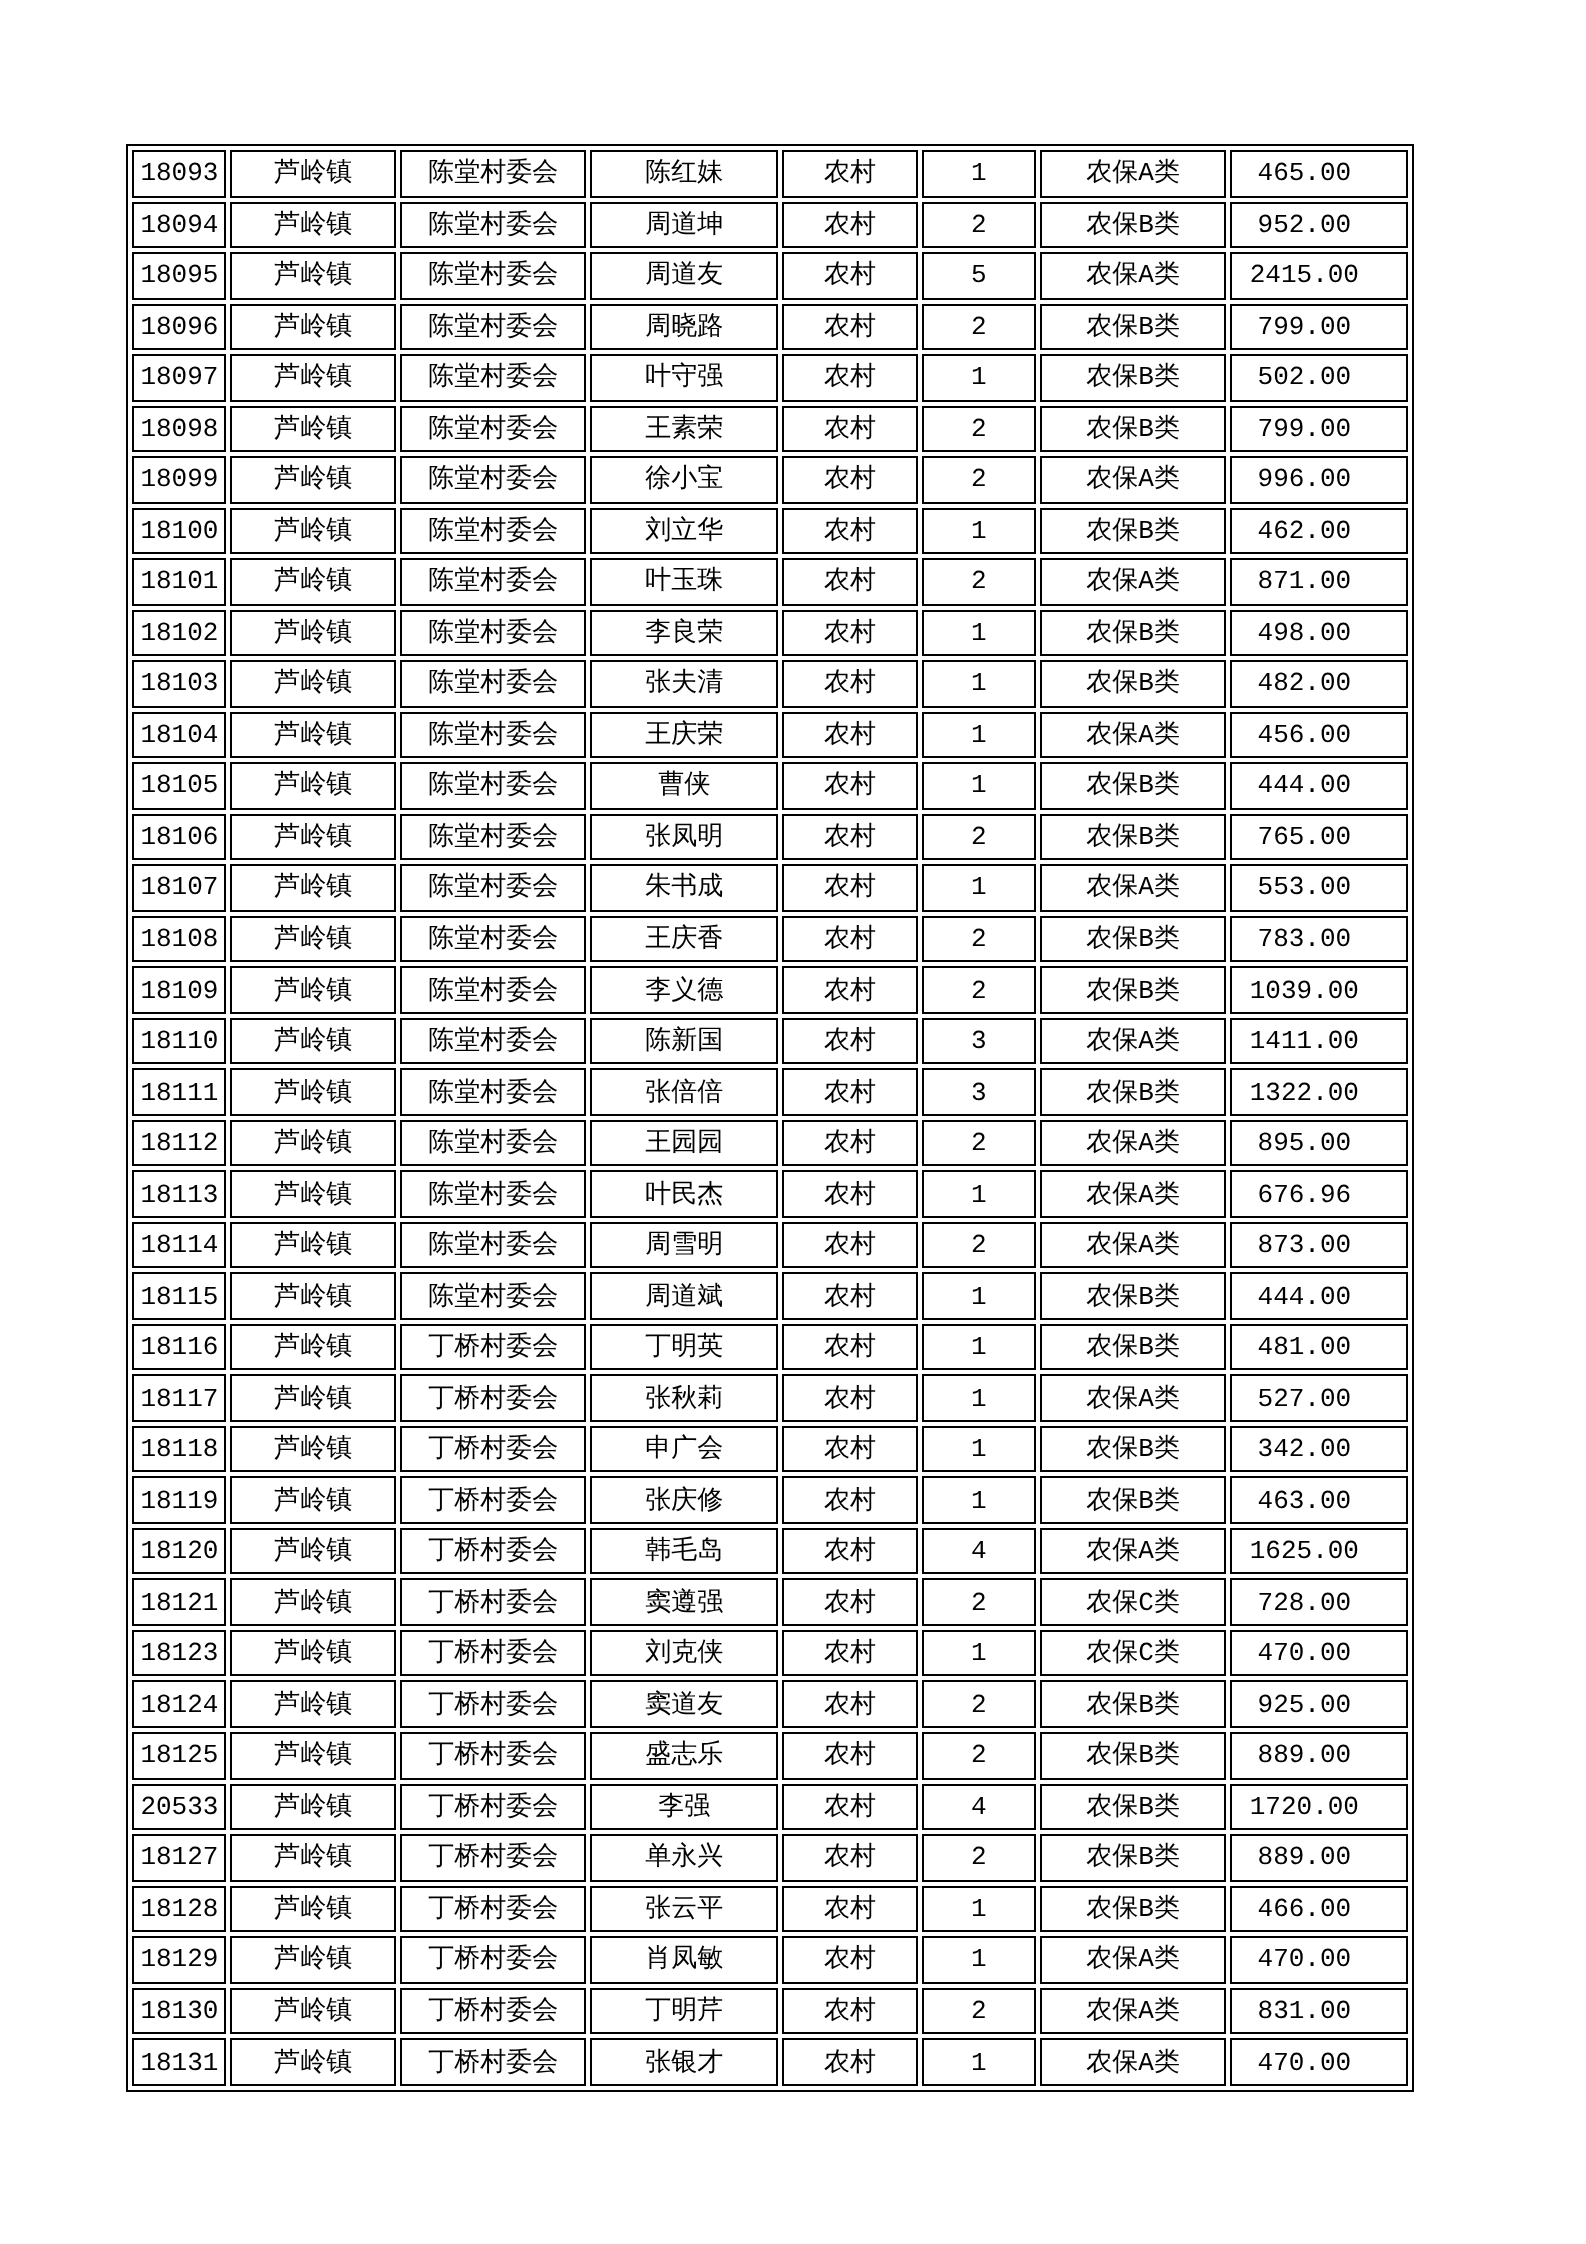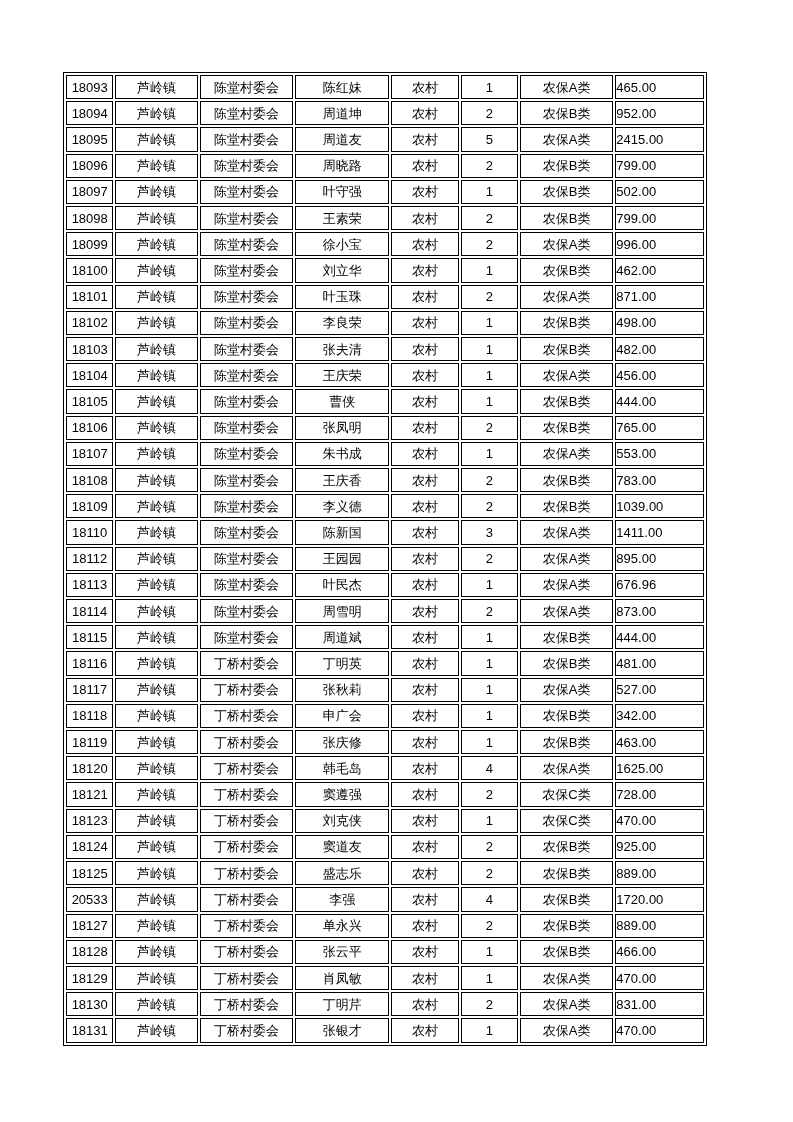--- a/index.html
+++ b/index.html
@@ -6,21 +6,21 @@
     margin: 0;
     padding: 0;
     background: #ffffff;
   }
   .page {
     position: relative;
     width: 793px;
     height: 1122px;
     background: #ffffff;
     overflow: hidden;
-    font-family: Liberation Sans, sans-serif;
+    font-family: Liberation Mono, monospace;
   }
   table.roster {
     position: absolute;
     left: 63px;
     top: 72px;
     width: 644px;
     height: 974px;
     table-layout: fixed;
     border-collapse: separate;
     border-spacing: 2px;
@@ -31,21 +31,21 @@
     font-size: 13px;
     color: #000000;
     text-align: center;
     vertical-align: middle;
     padding: 0;
     white-space: nowrap;
     overflow: hidden;
     line-height: 1;
   }
   table.roster td.amount {
-    text-align: left;
+    text-align: center;
     padding-right: 15px;
   }
 </style>
 </head>
 <body>
 
 <div class="page">
   <table class="roster">
     <colgroup>
       <col style="width:7.6%">
@@ -232,20 +232,30 @@
           <td>18110</td>
           <td>芦岭镇</td>
           <td>陈堂村委会</td>
           <td>陈新国</td>
           <td>农村</td>
           <td>3</td>
           <td>农保A类</td>
           <td class="amount">1411.00</td>
         </tr>
         <tr>
+          <td>18111</td>
+          <td>芦岭镇</td>
+          <td>陈堂村委会</td>
+          <td>张倍倍</td>
+          <td>农村</td>
+          <td>3</td>
+          <td>农保B类</td>
+          <td class="amount">1322.00</td>
+        </tr>
+        <tr>
           <td>18112</td>
           <td>芦岭镇</td>
           <td>陈堂村委会</td>
           <td>王园园</td>
           <td>农村</td>
           <td>2</td>
           <td>农保A类</td>
           <td class="amount">895.00</td>
         </tr>
         <tr>

